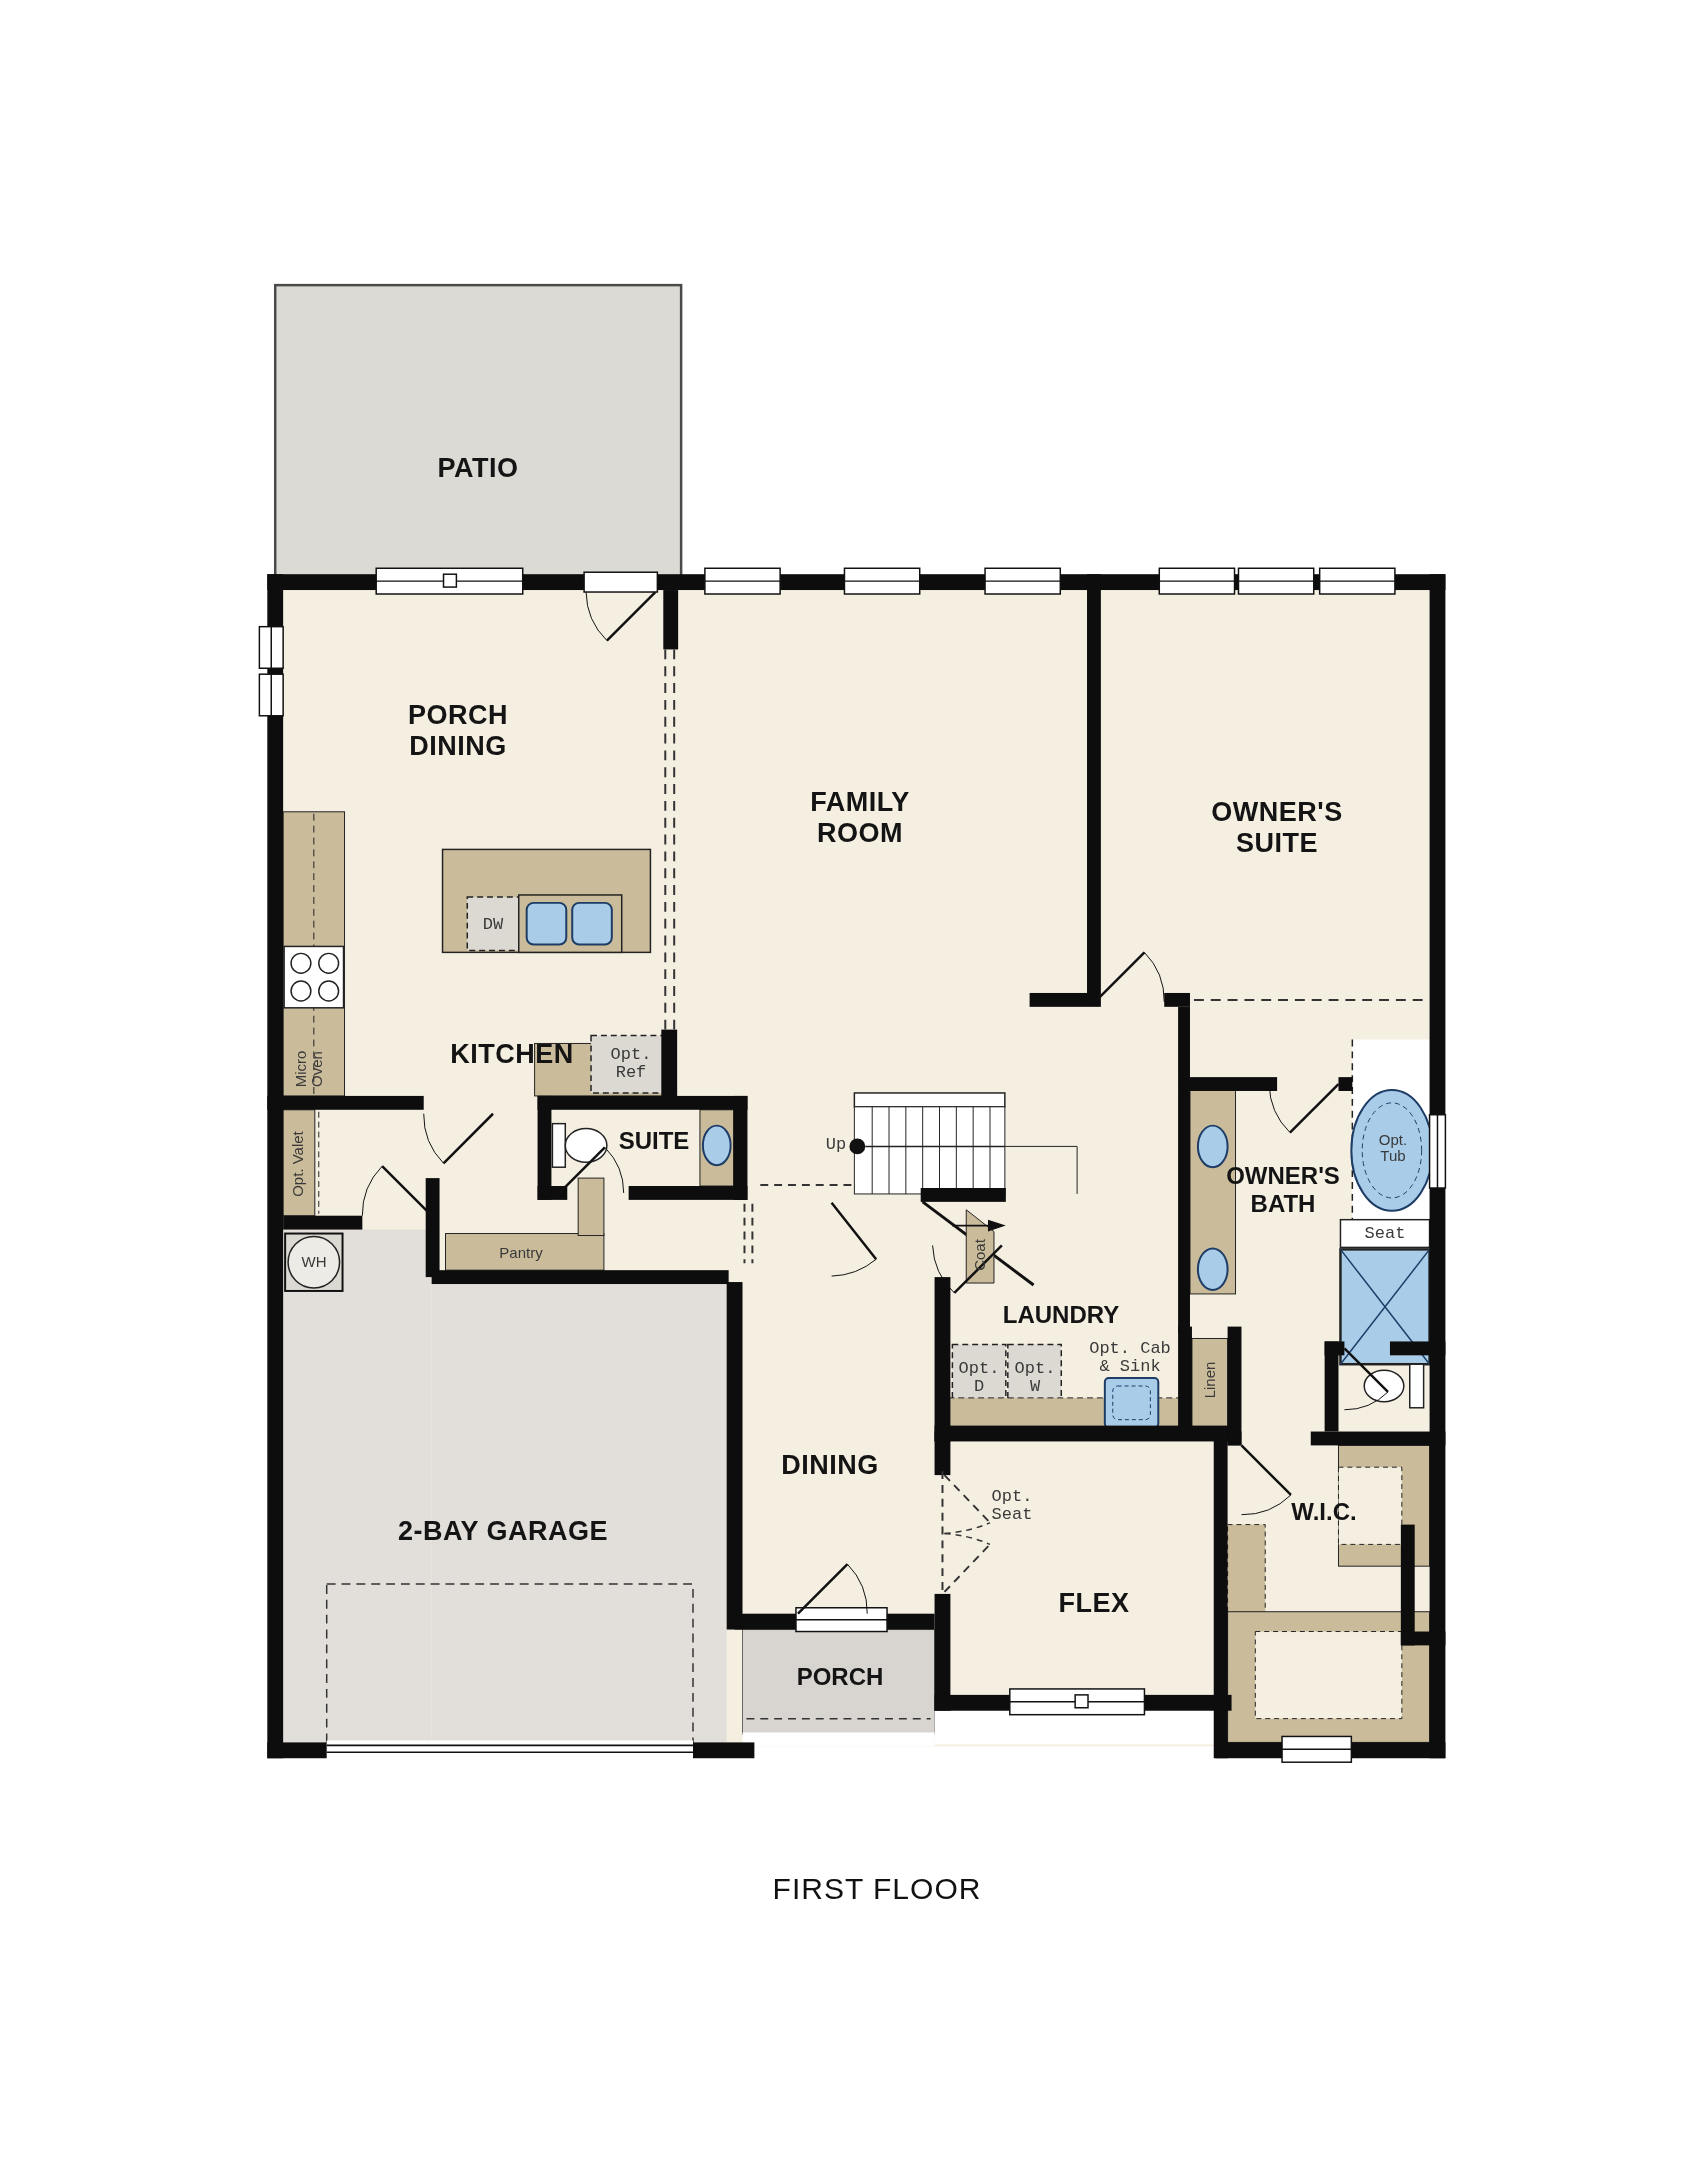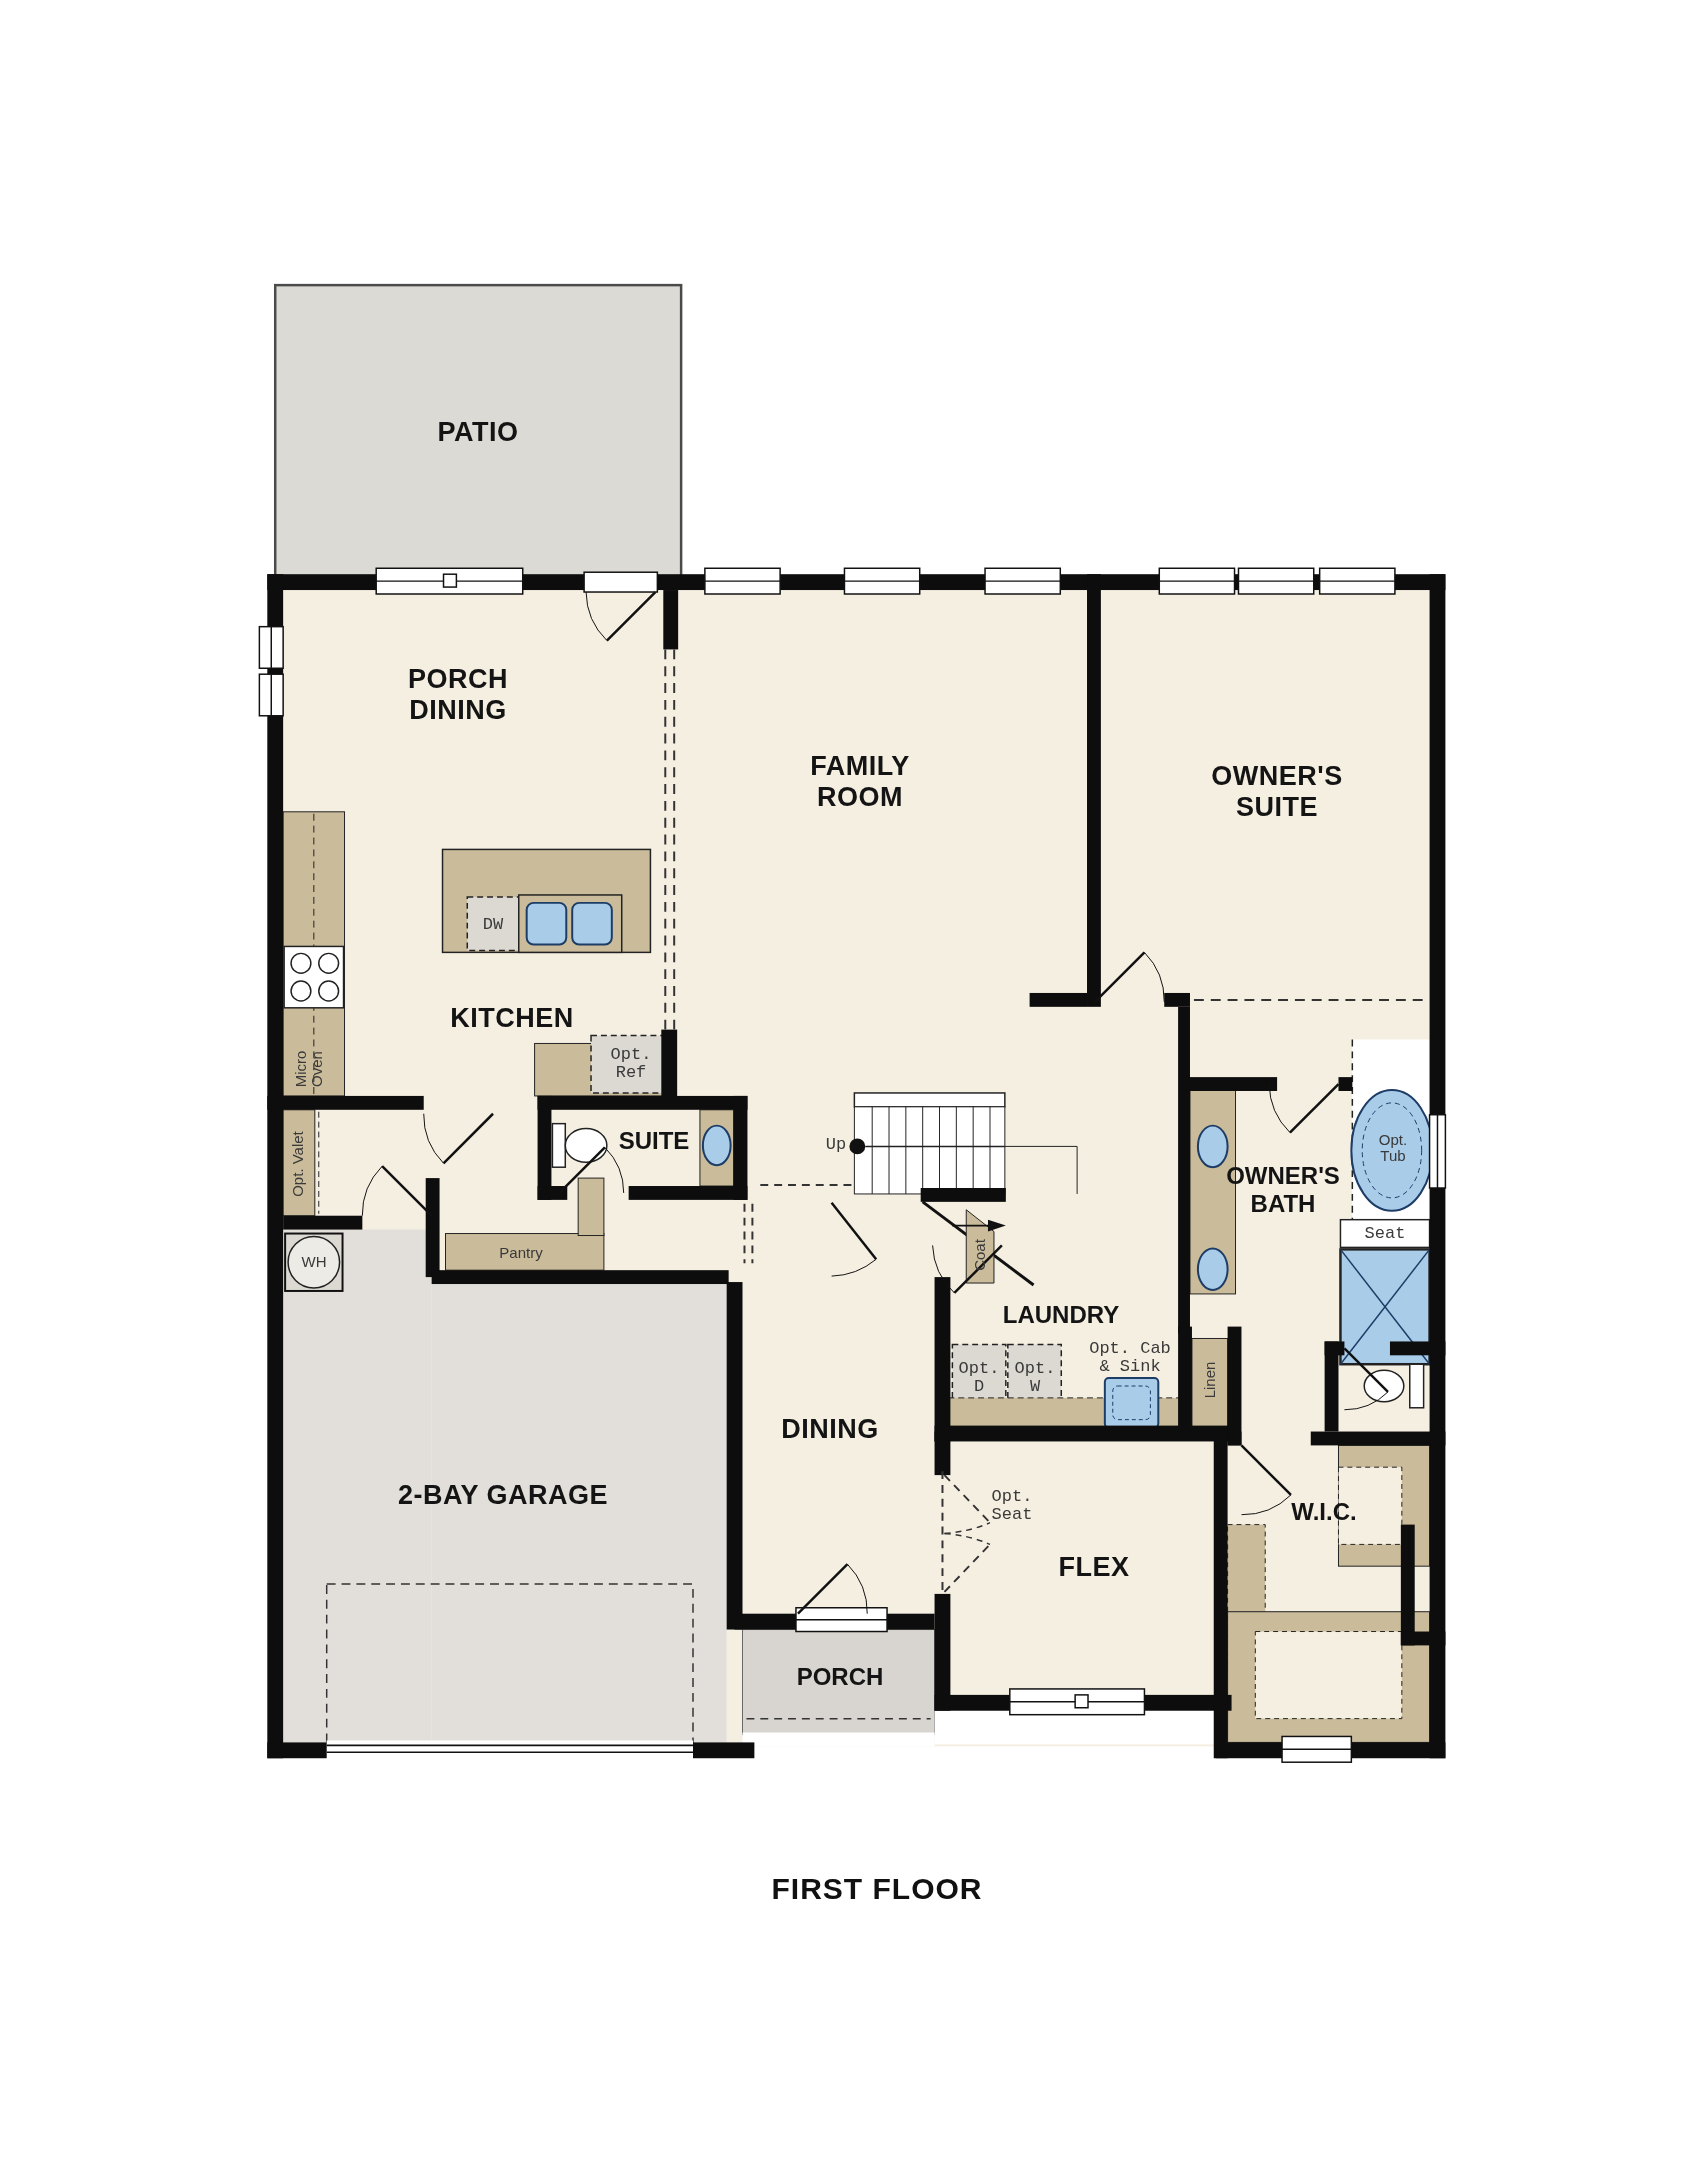--- a/index.html
+++ b/index.html
@@ -5,26 +5,26 @@
   :root{
     --room:#f5efe2; --patio:#dcdad4; --garage:#e2dfda; --porch:#d8d5d0;
     --tan:#cabb9a; --blue:#a9cce9; --blueb:#1d3c66; --appl:#dcd9d3;
     --wall:#0d0d0d; --dark:#141414; --small:#3a3a3a; --foot:#8e8e8e;
   }
   html,body{margin:0;padding:0;background:#fff;}
   #canvas{position:relative;width:1683px;height:2178px;background:#fff;overflow:hidden;
           font-family:"Liberation Sans",sans-serif;}
   #plan-svg{position:absolute;left:0;top:0;}
   .lbl{position:absolute;transform:translate(-50%,-50%);text-align:center;white-space:nowrap;}
-  .room{font-weight:bold;font-size:27px;line-height:31px;color:var(--dark);letter-spacing:0.5px;}
+  .room{font-weight:bold;font-size:27px;line-height:31px;color:var(--dark);letter-spacing:0.5px;margin-top:36px;}
   .room-sm{font-weight:bold;font-size:24px;line-height:28px;color:var(--dark);}
   .sm{font-size:17px;line-height:18px;color:var(--small);font-family:Liberation Mono, monospace;}
   .xs{font-size:15px;line-height:16px;color:var(--small);}
   .vert{transform:translate(-50%,-50%) rotate(-90deg);}
-  .title{font-weight:bold;font-size:30px;color:#111;letter-spacing:1px;}
+  .title{font-weight:normal;font-size:30px;color:#111;letter-spacing:1px;}
   .footer{position:absolute;left:20px;top:2077px;font-size:26px;line-height:33px;
           color:var(--foot);letter-spacing:1.5px;white-space:nowrap;}
 </style>
 </head>
 <body>
 
 <div id="canvas">
 
 <svg id="plan-svg" width="1683" height="2178" viewBox="0 0 1700 2200">
 

